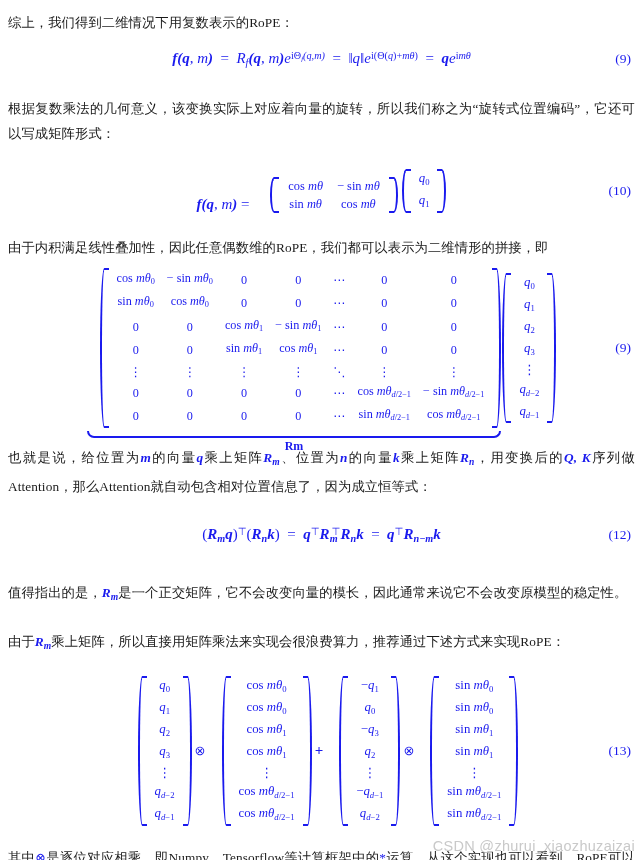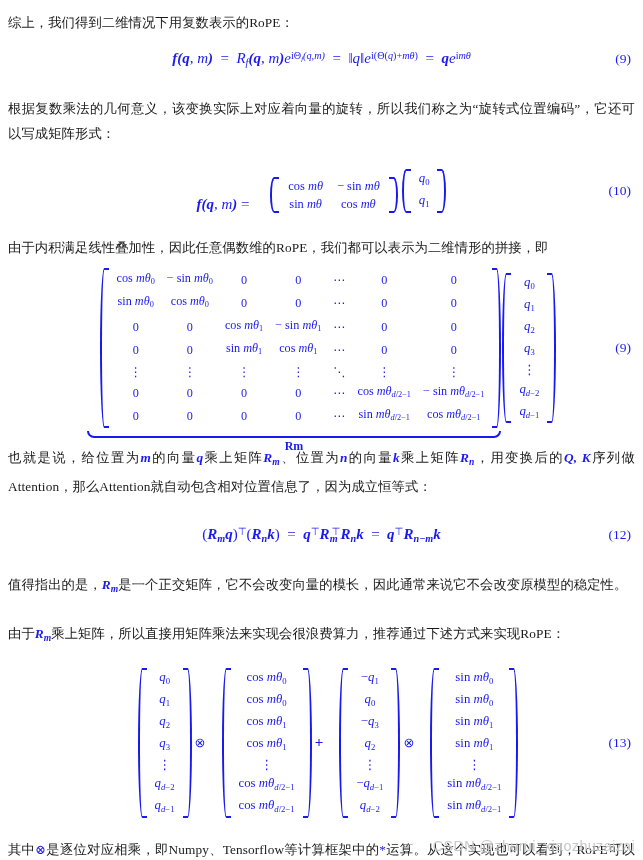--- a/index.html
+++ b/index.html
@@ -319,21 +319,21 @@
     <div class="eq-body">
       <span class="up">(</span><span class="bi">R</span><span class="sb bi">m</span><span class="bi">q</span><span class="up">)</span><span class="sp up">⊤</span><span class="up">(</span><span class="bi">R</span><span class="sb bi">n</span><span class="bi">k</span><span class="up">)</span>
       <span class="up">&nbsp;=&nbsp;</span>
       <span class="bi">q</span><span class="sp up">⊤</span><span class="bi">R</span><span class="sb bi">m</span><span class="sp up" style="margin-left:-6px">⊤</span><span class="bi">R</span><span class="sb bi">n</span><span class="bi">k</span>
       <span class="up">&nbsp;=&nbsp;</span>
       <span class="bi">q</span><span class="sp up">⊤</span><span class="bi">R</span><span class="sb bi">n−m</span><span class="bi">k</span>
     </div>
     <span class="eq-num">(12)</span>
   </div>
 
-  <p class="para" style="margin-top:14px">
+  <p class="para" style="margin-top:22px">
     <span>值得指出的是，</span><span class="mi rcal"><span>R</span><span class="sub">m</span></span><span>是一个正交矩阵，它不会改变向量的模长，因此通常来说它不会改变原模型的稳定性。</span>
   </p>
 
   <p class="para" style="margin-top:20px">
     <span>由于</span><span class="mi rcal"><span>R</span><span class="sub">m</span></span><span>乘上矩阵，所以直接用矩阵乘法来实现会很浪费算力，推荐通过下述方式来实现RoPE：</span>
   </p>
 
   <div class="eq-block" style="height:160px;margin-top:6px">
     <div class="eq-body" style="display:flex;align-items:center">
 

